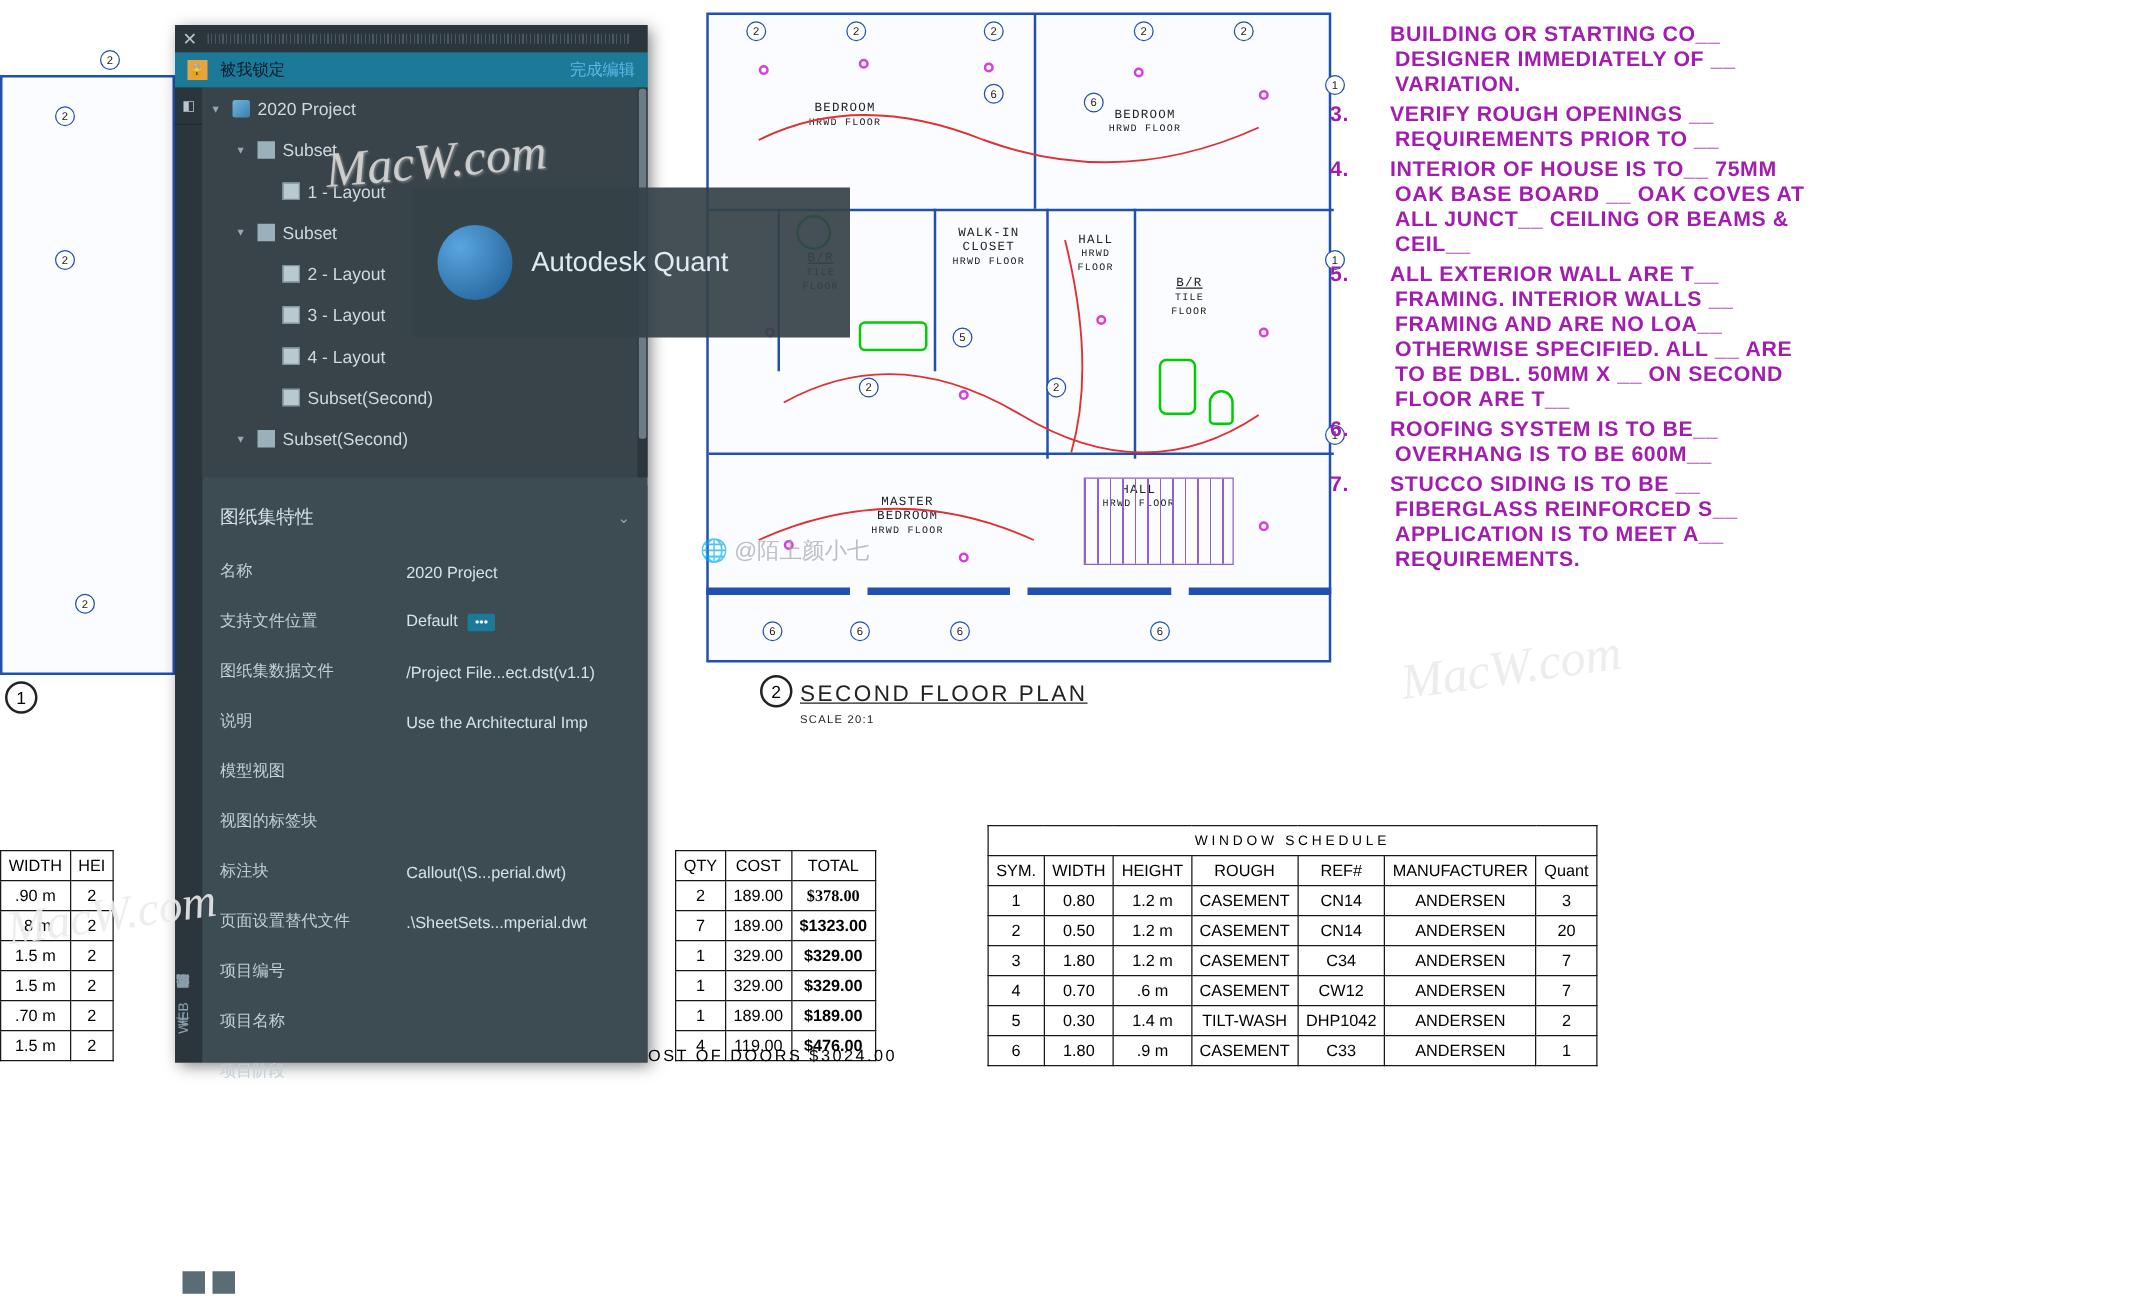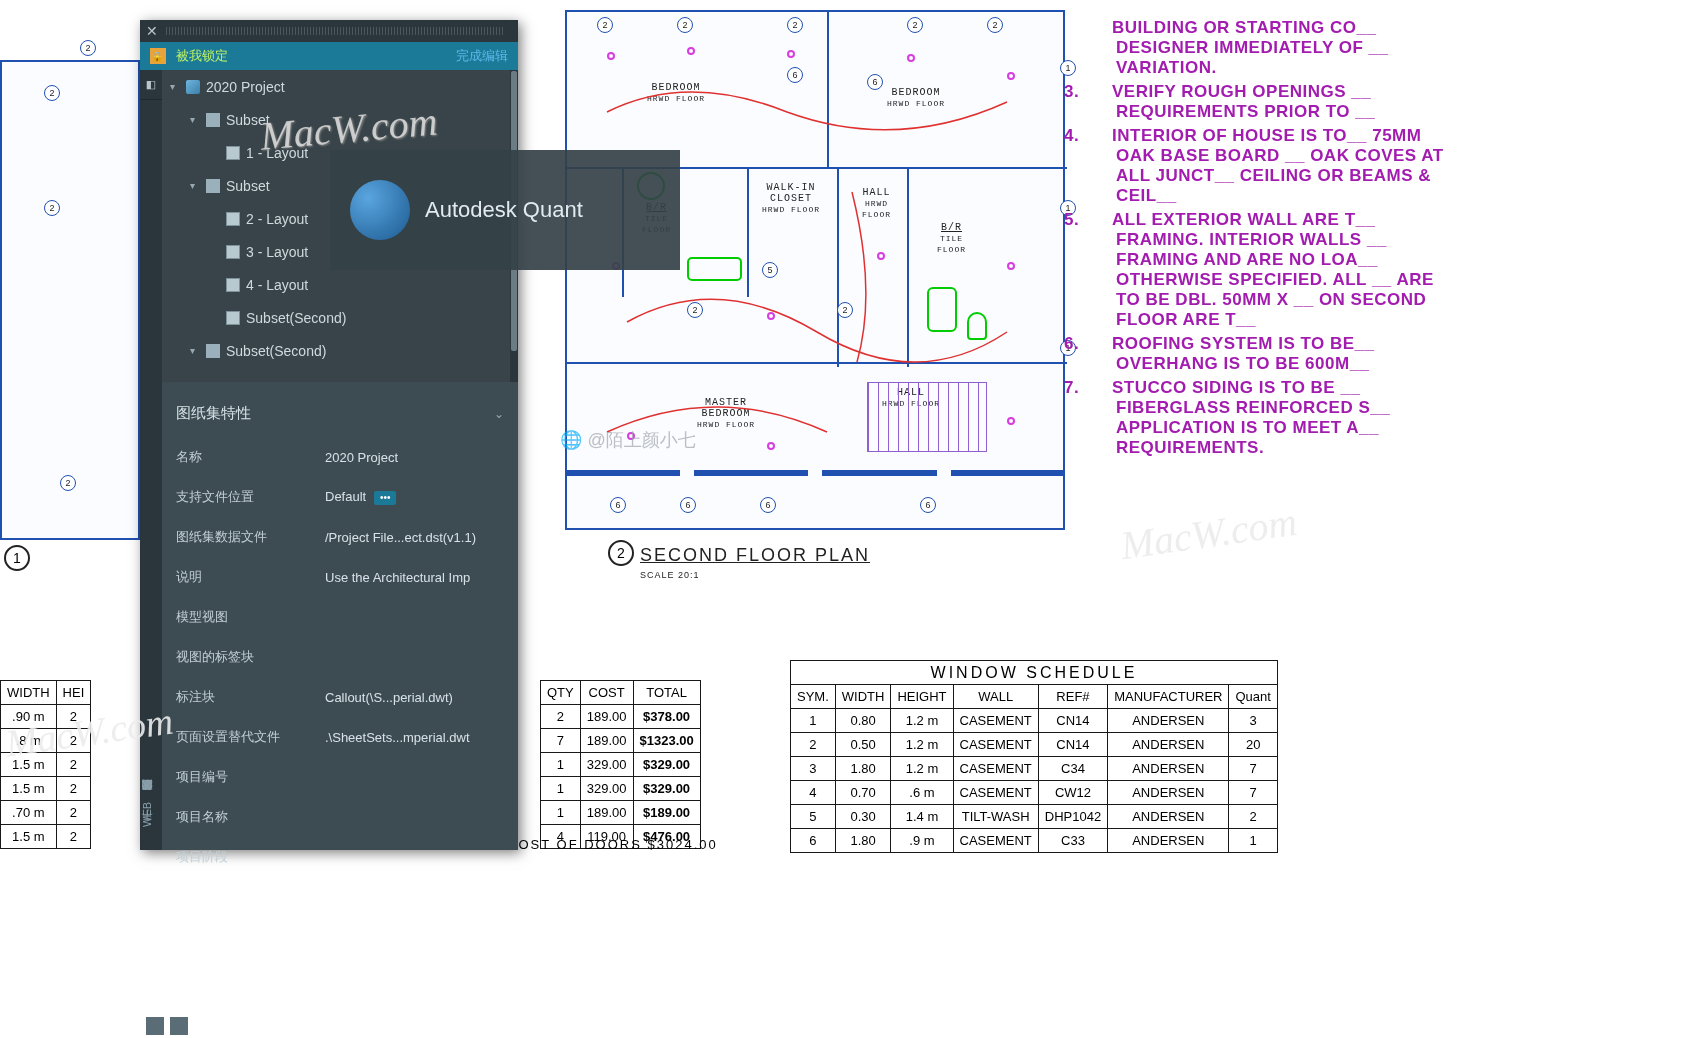--- a/index.html
+++ b/index.html
@@ -6,21 +6,21 @@
   body { font-family: Arial, sans-serif; background: #fff; position: relative; width: 1706px; height: 1038px; overflow: hidden; }
   
   
   .panel { position: absolute; top: 20px; left: 140px; width: 378px; height: 830px; background: #3d4c53; color: #d0d8dc; font-size: 14px; box-shadow: 3px 3px 12px rgba(0,0,0,0.5); }
   .panel-header { height: 22px; background: #2b363c; display: flex; align-items: center; padding: 0 6px; }
   .panel-header .close { color: #b8c5cb; font-size: 14px; cursor: pointer; }
   .panel-header .drag { flex: 1; background-image: repeating-linear-gradient(90deg, #4a575e 0px, #4a575e 1px, transparent 1px, transparent 3px); height: 8px; margin: 0 8px; }
   
   .lock-bar { background: #1c7a99; height: 28px; display: flex; align-items: center; padding: 0 10px; gap: 10px; }
   .lock-bar .lock-icon { width: 16px; height: 16px; background: #e8a33c; display: flex; align-items: center; justify-content: center; font-size: 10px; color: #fff; }
-  .lock-bar .locked-text { color: #bef264; font-size: 13px; }
+  .lock-bar .locked-text { color: #0f172a; font-size: 13px; }
   .lock-bar .finish { margin-left: auto; color: #5cb8e8; font-size: 13px; cursor: pointer; }
   
   .tabs-col { position: absolute; left: 0; top: 50px; bottom: 0; width: 22px; background: #2b363c; display: flex; flex-direction: column; }
   .tab-btn { width: 22px; height: 30px; display: flex; align-items: center; justify-content: center; color: #b8c5cb; font-size: 11px; border-bottom: 1px solid #1f282d; }
   
   .tree { position: absolute; left: 22px; top: 50px; right: 0; height: 312px; overflow: hidden; background: #384449; }
   .scrollbar { position: absolute; right: 0; top: 0; bottom: 0; width: 8px; background: #2b363c; }
   .scrollbar .thumb { background: #6b7c85; width: 6px; margin: 1px; height: 280px; border-radius: 2px; }
   
   .tree-row { display: flex; align-items: center; height: 33px; padding-left: 8px; gap: 6px; color: #cfd9de; cursor: pointer; }
@@ -51,21 +51,21 @@
   
   .notes { position: absolute; left: 1090px; top: 18px; width: 370px; font-family: Arial Narrow, Arial; font-size: 17px; font-weight: bold; letter-spacing: 0.5px; color: #a21caf; }
   .notes ol { list-style: none; }
   .notes li { margin-bottom: 4px; text-indent: -26px; padding-left: 26px; font-stretch: condensed; }
   .notes .num { display: inline-block; width: 22px; }
   
   
   .schedule-table { position: absolute; border-collapse: collapse; font-size: 13px; font-family: Arial; }
   .schedule-table th, .schedule-table td { border: 1.5px solid #181818; padding: 2px 6px; text-align: center; height: 24px; }
   .schedule-table th { font-weight: normal; }
-  .schedule-table .title-row th { font-size: 16px; letter-spacing: 3px; }
+  .schedule-table .title-row th { font-size: 11px; letter-spacing: 3px; }
   .left-table { left: 0px; top: 680px; }
   .mid-table { left: 540px; top: 680px; }
   .right-table { left: 790px; top: 660px; }
   .estimate { position: absolute; left: 410px; top: 837px; font-size: 13px; letter-spacing: 2px; font-family: Arial; }
   
   
   .autodesk-overlay { position: absolute; left: 330px; top: 150px; width: 350px; height: 120px; background: rgba(52,65,72,0.92); display: flex; align-items: center; gap: 15px; padding: 20px; }
   .autodesk-overlay .globe { width: 60px; height: 60px; border-radius: 50%; background: radial-gradient(circle at 30% 30%, #5aa5e0, #1c5a90); position: relative; }
   .autodesk-overlay .label { color: #e0eaf0; font-size: 22px; }
   .macw1 { position: absolute; left: 260px; top: 105px; font-size: 40px; font-style: italic; color: rgba(220,220,220,0.85); font-family: Georgia, serif; transform: rotate(-5deg); text-shadow: 1px 1px 2px #888; }
@@ -222,21 +222,21 @@
       <tr>
         <th>QTY</th>
         <th>COST</th>
         <th>TOTAL</th>
       </tr>
   </tbody>
     <tbody id="mid-tbody">
       <tr>
         <td>2</td>
         <td>189.00</td>
-        <td style="font-weight: bold;">$378.00</td>
+        <td style="font-weight: bold; font-family: Liberation Serif, serif;">$378.00</td>
       </tr>
       <tr>
         <td>7</td>
         <td>189.00</td>
         <td style="font-weight: bold;">$1323.00</td>
       </tr>
       <tr>
         <td>1</td>
         <td>329.00</td>
         <td style="font-weight: bold;">$329.00</td>
@@ -262,21 +262,21 @@
 
 <table class="schedule-table right-table">
   <tbody>
       <tr class="title-row">
         <th colspan="7">WINDOW  SCHEDULE</th>
       </tr>
   <tr id="ws-head">
         <th>SYM.</th>
         <th>WIDTH</th>
         <th>HEIGHT</th>
-        <th>WALL</th>
+        <th>ROUGH</th>
         <th>REF#</th>
         <th>MANUFACTURER</th>
         <th>Quant</th>
       </tr>
   </tbody>
     <tbody id="ws-tbody">
       <tr>
         <td>1</td>
         <td>0.80</td>
         <td>1.2 m</td>

